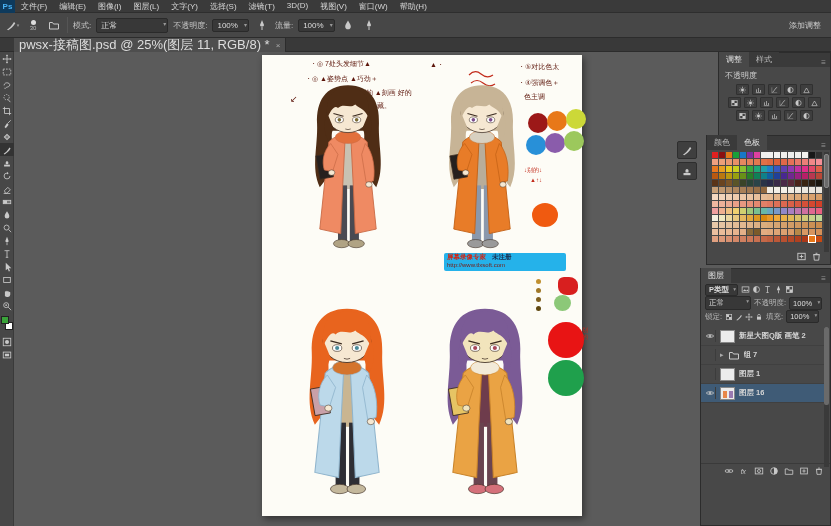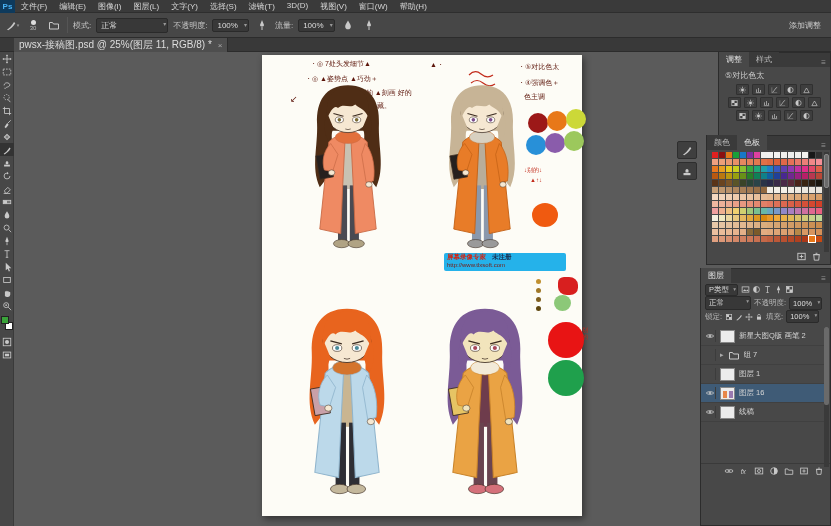--- a/index.html
+++ b/index.html
@@ -17,21 +17,21 @@
   .opt-label{font-size:8px;color:#c4c4c4;white-space:nowrap;}
   .opt-select{background:#383838;border:1px solid #2a2a2a;border-radius:2px;color:#ddd;font-size:8px;
               padding:1px 10px 1px 4px;position:relative;white-space:nowrap;}
   .opt-select:after{content:"▾";position:absolute;right:1px;top:1px;font-size:6px;color:#999;}
   .opt-icon{width:16px;height:16px;display:flex;align-items:center;justify-content:center;}
   .opt-sep{width:1px;height:16px;background:#383838;border-right:1px solid #555;}
   #workspace-btn{margin-left:auto;margin-right:6px;display:flex;align-items:center;gap:3px;font-size:8px;color:#ccc;}
   #tabbar{left:0;top:38px;width:831px;height:14px;background:#393939;border-bottom:1px solid #2c2c2c;}
   #doctab{position:absolute;left:14px;top:0;height:14px;background:#4e4e4e;border-right:1px solid #2c2c2c;
           display:flex;align-items:center;padding:0 5px;gap:6px;}
-  #doctab .t{font-size:10px;color:#ddd;white-space:nowrap;}
+  #doctab .t{font-size:13px;color:#ddd;white-space:nowrap;}
   #doctab .x{font-size:8px;color:#aaa;}
   
   #toolbar{left:0;top:52px;width:14px;height:474px;background:#474747;border-right:1px solid #3a3a3a;}
   .tool{width:14px;height:13px;display:flex;align-items:center;justify-content:center;}
   .tool.selected{background:#333;}
   #fgbg{position:relative;width:14px;height:20px;margin-top:3px;}
   #fg{position:absolute;left:1px;top:1px;width:8px;height:8px;border:1px solid #222;}
   #bg{position:absolute;left:5px;top:7px;width:8px;height:8px;border:1px solid #222;}
   
   #page{left:262px;top:55px;width:320px;height:461px;background:#fdfcf6;box-shadow:2px 3px 7px rgba(0,0,0,.45);}
@@ -62,34 +62,34 @@
   #swpanel{left:706px;top:135px;width:125px;height:130px;}
   #swgrid{position:absolute;left:5px;top:16px;width:111px;}
   .swrow{display:flex;height:7px;}
   .sw{width:6.1px;height:6.1px;margin:0.4px;}
   .sw.selcell{outline:1px solid #fff;}
   #swscroll{position:absolute;right:1px;top:16px;width:5px;height:100px;background:#3a3a3a;}
   #swscroll .thumb{position:absolute;left:0;top:2px;width:5px;height:34px;background:#6a6a6a;border-radius:2px;}
   #swfoot{position:absolute;right:8px;bottom:2px;display:flex;gap:4px;}
   #layerspanel{left:700px;top:268px;width:131px;height:258px;}
   .lrow{display:flex;align-items:center;gap:3px;padding:0 4px;font-size:8px;color:#c8c8c8;}
-  #filter-row{height:13px;}
+  #filter-row{height:13px;font-weight:bold;}
   #filter-sel{background:#383838;border:1px solid #2a2a2a;font-size:7.5px;padding:0 8px 0 3px;position:relative;}
   #blend-row{height:14px;}
   #lock-row{height:13px;}
   .mini-sel{background:#383838;border:1px solid #2a2a2a;border-radius:2px;font-size:7.5px;color:#ddd;
             padding:1px 9px 1px 3px;position:relative;white-space:nowrap;}
   .mini-sel:after{content:"▾";position:absolute;right:1px;top:1px;font-size:5.5px;color:#999;}
   .tinylab{font-size:7.5px;color:#b8b8b8;white-space:nowrap;}
   #layerlist{position:absolute;left:0;top:58px;width:124px;}
   .layer-row{height:19px;display:flex;align-items:center;gap:4px;border-bottom:1px solid #404040;padding:0 3px;}
   .layer-row.selected{background:#3f5b76;}
   .eyebox{width:12px;height:12px;border-right:1px solid #3c3c3c;display:flex;align-items:center;justify-content:center;flex:none;}
   .thumb{width:15px;height:13px;background:#ececec;border:1px solid #888;flex:none;position:relative;overflow:hidden;}
-  .lname{font-size:7.5px;color:#d5d5d5;white-space:nowrap;overflow:hidden;}
+  .lname{font-size:7.5px;color:#d5d5d5;white-space:nowrap;overflow:hidden;font-weight:bold;}
   #lscroll{position:absolute;right:1px;top:58px;width:5px;height:140px;background:#3a3a3a;}
   #lscroll .thumb2{position:absolute;left:0;top:0;width:5px;height:78px;background:#6a6a6a;border-radius:2px;}
   #lfoot{position:absolute;left:0;bottom:48px;width:129px;height:14px;border-top:1px solid #3a3a3a;
          display:flex;align-items:center;justify-content:flex-end;gap:5px;padding:0 6px;}
   svg{display:block;}
 </style>
 </head>
 <body>
 
 <div id="app">
@@ -454,21 +454,21 @@
       <div class="l2">http://www.tlxsoft.com</div>
     </div>
   </div>
 
   <div id="adjpanel" class="abs panel">
     <div class="ptabbar">
       <span class="ptab active">调整</span>
       <span class="ptab">样式</span>
       <span class="pmenu">≡</span>
     </div>
-    <div id="adj-header">⑤对比色太</div>
+    <div id="adj-header">不透明度</div>
     <div id="adj-grid">
         <div class="adj-row">
           <span class="adj-ic" title="亮度/对比度">
             <svg width="9" height="8" viewBox="0 0 12 12">
               <circle cx="6" cy="6" r="2.2" fill="#c9c9c9"></circle>
               <path d="M6 1v2M6 9v2M1 6h2M9 6h2M2.5 2.5l1.4 1.4M8.1 8.1l1.4 1.4M9.5 2.5 8.1 3.9M3.9 8.1 2.5 9.5" stroke="#c9c9c9" fill="none" stroke-width="1"></path>
             </svg>
           </span>
           <span class="adj-ic" title="色阶">
             <svg width="9" height="8" viewBox="0 0 12 12">
@@ -933,30 +933,20 @@
               <path d="M1.5 6C3 3.8 9 3.8 10.5 6 9 8.2 3 8.2 1.5 6z" stroke="#c9c9c9" fill="none" stroke-width="1"></path>
               <circle cx="6" cy="6" r="1.3" fill="#c9c9c9"></circle>
             </svg>
           </span>
     <span class="thumb">
             <span style="position:absolute;left:2px;top:3px;width:4px;height:7px;background:#e8874a;"></span>
             <span style="position:absolute;left:8px;top:3px;width:4px;height:7px;background:#9a7ab0;"></span>
           </span>
     <span class="lname">图层 16</span>
   </div>
-        <div class="layer-row">
-    <span class="eyebox">
-            <svg width="10" height="10" viewBox="0 0 12 12">
-              <path d="M1.5 6C3 3.8 9 3.8 10.5 6 9 8.2 3 8.2 1.5 6z" stroke="#c9c9c9" fill="none" stroke-width="1"></path>
-              <circle cx="6" cy="6" r="1.3" fill="#c9c9c9"></circle>
-            </svg>
-          </span>
-    <span class="thumb"></span>
-    <span class="lname">线稿</span>
-  </div>
       </div>
     <div id="lscroll">
         <div class="thumb2"></div>
       </div>
     <div id="lfoot">
         <span>
           <svg width="10" height="10" viewBox="0 0 12 12">
             <rect x="1.5" y="4.5" width="5" height="3" rx="1.5" stroke="#c9c9c9" fill="none" stroke-width="1"></rect>
             <rect x="5.5" y="4.5" width="5" height="3" rx="1.5" stroke="#c9c9c9" fill="none" stroke-width="1"></rect>
           </svg>

